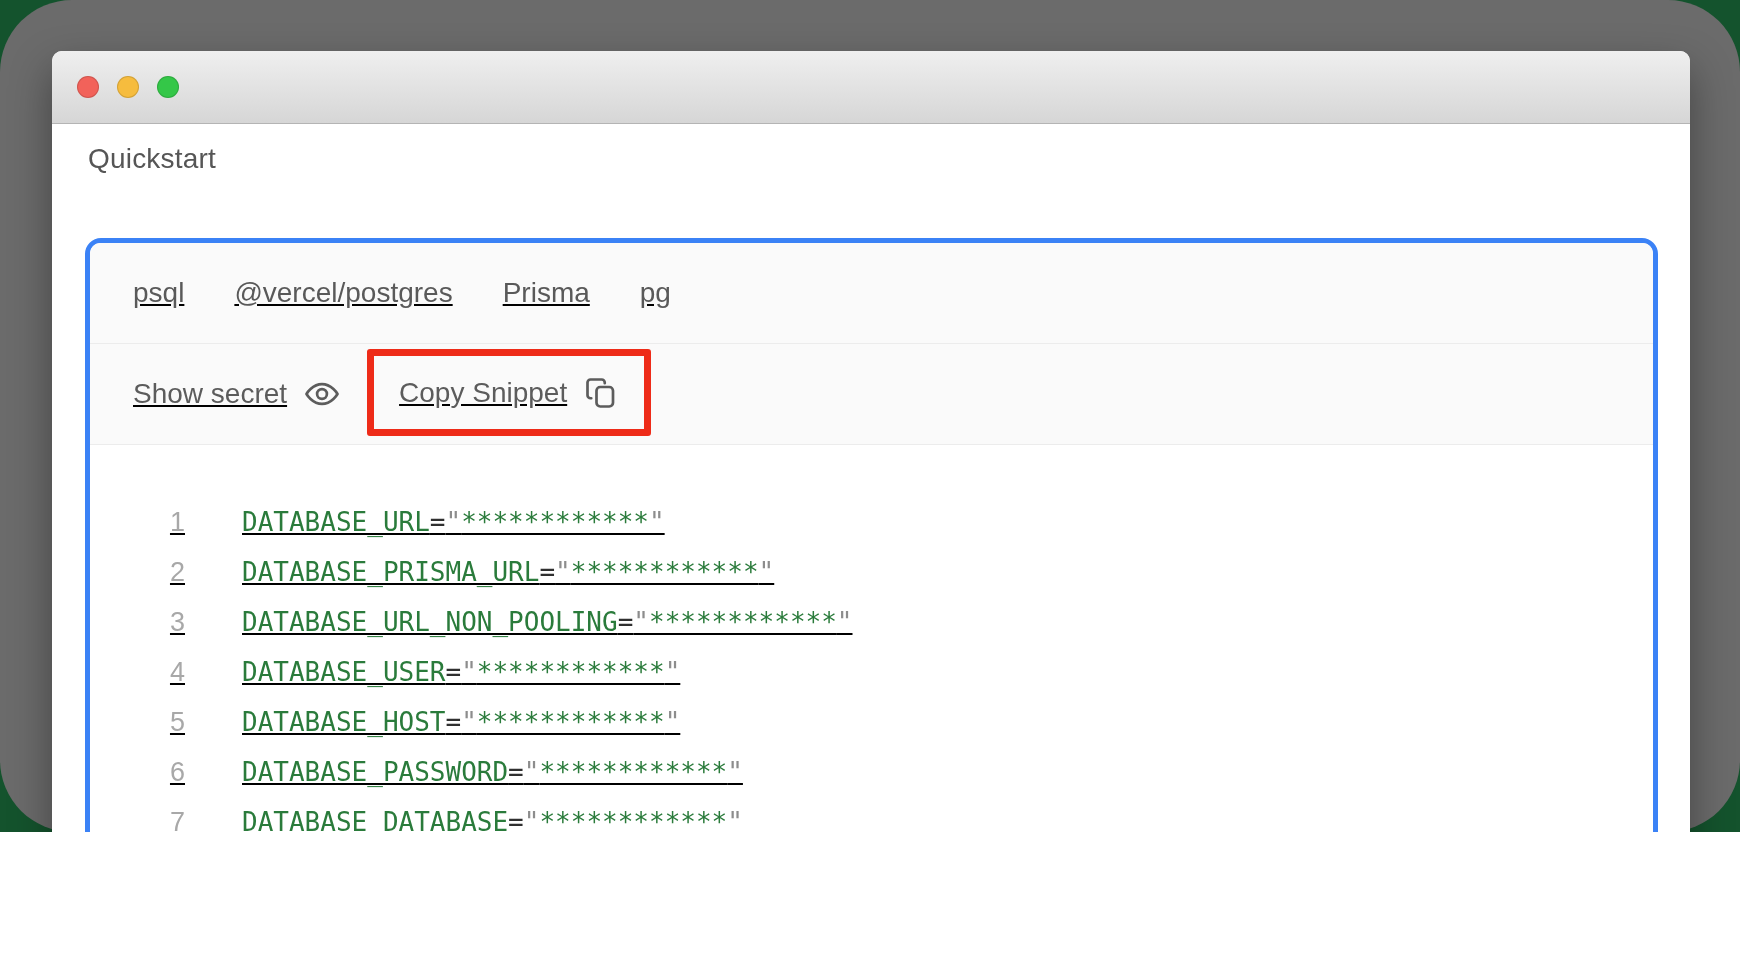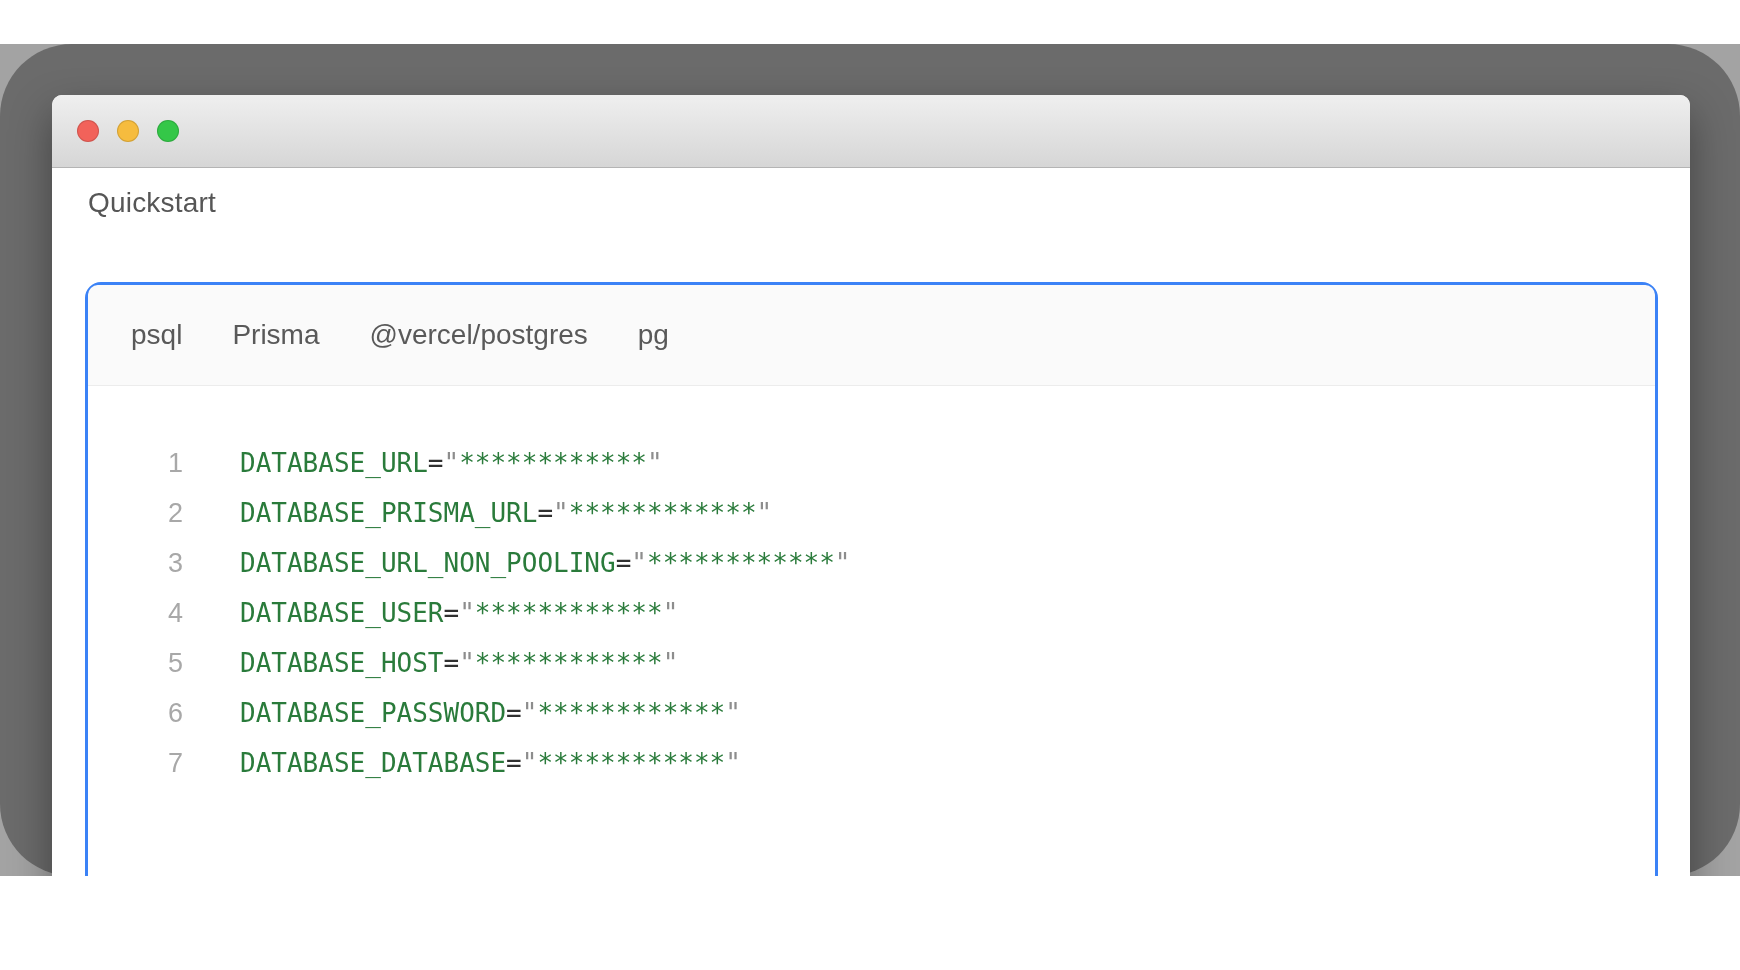--- a/index.html
+++ b/index.html
@@ -1,29 +1,29 @@
 <!DOCTYPE html>
 <html><head>
 <meta charset="utf-8">
 <style>
   html,body{margin:0;padding:0;}
   body{font-family:"Liberation Sans",sans-serif;}
-  .stage{position:relative;width:1740px;height:832px;background:#a3a3a3;overflow:hidden;margin-top:44px;}
+  .stage{position:relative;width:1740px;height:832px;background:#14532d;overflow:hidden;}
   .frame{position:absolute;inset:0;background:#6b6b6b;border-radius:72px;}
   .window{position:absolute;left:52px;top:51px;width:1638px;height:866px;background:#ffffff;
           border-radius:10px 10px 8px 8px;box-shadow:0 18px 42px rgba(0,0,0,0.38);}
   .titlebar{height:72px;background:linear-gradient(#efefef,#d6d6d6);border-bottom:1px solid #b4b4b4;
             border-radius:10px 10px 0 0;display:flex;align-items:center;padding-left:25px;gap:18px;}
   .light{width:22px;height:22px;border-radius:50%;box-shadow:inset 0 0 0 1px rgba(0,0,0,0.14);}
   .light.red{background:#f2625a;}
   .light.yellow{background:#f6bc3e;}
   .light.green{background:#34c748;}
   .heading{position:absolute;left:36px;top:92px;font-size:28px;color:#565656;letter-spacing:0.2px;}
-  .panel{position:absolute;left:33px;top:187px;width:1573px;height:650px;border:3px solid #3b82f6;
-         border-radius:16px;box-sizing:border-box;background:#ffffff;}
+  .panel{position:absolute;left:33px;top:187px;width:1573px;height:650px;border:5px solid #3b82f6;
+         border-radius:16px;box-sizing:border-box;background:#ffffff;text-decoration:underline;}
   .tabs{height:100px;background:#fafafa;border-bottom:1px solid #ececec;border-radius:10px 10px 0 0;
         display:flex;align-items:stretch;padding-left:43px;gap:50px;font-size:28px;color:#595959;}
   .tab{display:flex;align-items:center;position:relative;cursor:default;white-space:nowrap;}
   .tab.active{color:#1c1c1c;}
   .red-underline{position:absolute;left:-9px;right:-9px;bottom:13px;height:8px;border-radius:5px;}
   .tab-indicator{position:absolute;left:0;right:0;bottom:-1px;height:4px;background:#3d3d3d;}
   .toolbar{height:100px;background:#fafafa;border-bottom:1px solid #ececec;display:flex;
            align-items:center;padding-left:43px;font-size:28px;color:#5c5c5c;}
   .tbtn{display:flex;align-items:center;gap:16px;background:none;border:none;font:inherit;
         color:inherit;padding:0;cursor:pointer;white-space:nowrap;}
@@ -51,25 +51,44 @@
         <span class="light yellow"></span>
         <span class="light green"></span>
       </div>
 
       <div class="heading">Quickstart</div>
 
       <div class="panel">
 
         <div class="tabs">
           <div class="tab">psql</div>
+          <div class="tab">@vercel/postgres</div>
           <div class="tab">Prisma</div>
-          <div class="tab">@vercel/postgres</div>
           <div class="tab">pg</div>
         </div>
 
+        <div class="toolbar">
+          <button class="tbtn">
+            <span>Show secret</span>
+            <svg class="icon" width="38" height="38" viewBox="0 0 24 24" fill="none" stroke="#5c5c5c" stroke-width="1.7" stroke-linecap="round" stroke-linejoin="round">
+              <path d="M2.2 12s3.6-6.2 9.8-6.2S21.8 12 21.8 12s-3.6 6.2-9.8 6.2S2.2 12 2.2 12z"></path>
+              <circle cx="12" cy="12" r="3.1"></circle>
+            </svg>
+          </button>
+
+          <div class="redbox">
+            <button class="tbtn">
+              <span>Copy Snippet</span>
+              <svg class="icon" width="36" height="36" viewBox="0 0 24 24" fill="none" stroke="#5c5c5c" stroke-width="1.8" stroke-linecap="round" stroke-linejoin="round">
+                <rect x="9" y="8" width="11" height="13" rx="2.5"></rect>
+                <path d="M5.5 15.5H5a2 2 0 0 1-2-2V5a2 2 0 0 1 2-2h7.5a2 2 0 0 1 2 2v.5"></path>
+              </svg>
+            </button>
+          </div>
+        </div>
 
         <div class="codearea">
           <div class="cline">
             <span class="num">1</span>
             <span class="src"><span class="k">DATABASE_URL</span><span class="eq">=</span><span class="q">"</span><span class="m">************</span><span class="q">"</span></span>
           </div>
           <div class="cline">
             <span class="num">2</span>
             <span class="src"><span class="k">DATABASE_PRISMA_URL</span><span class="eq">=</span><span class="q">"</span><span class="m">************</span><span class="q">"</span></span>
           </div>

